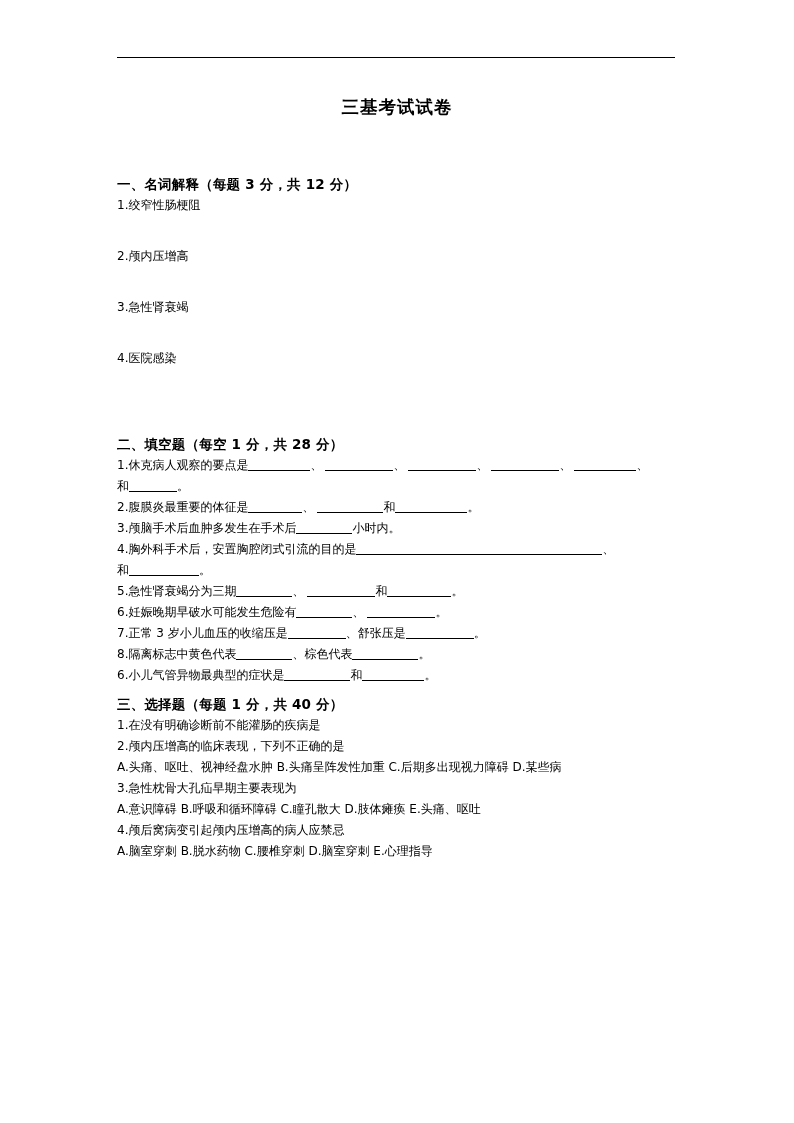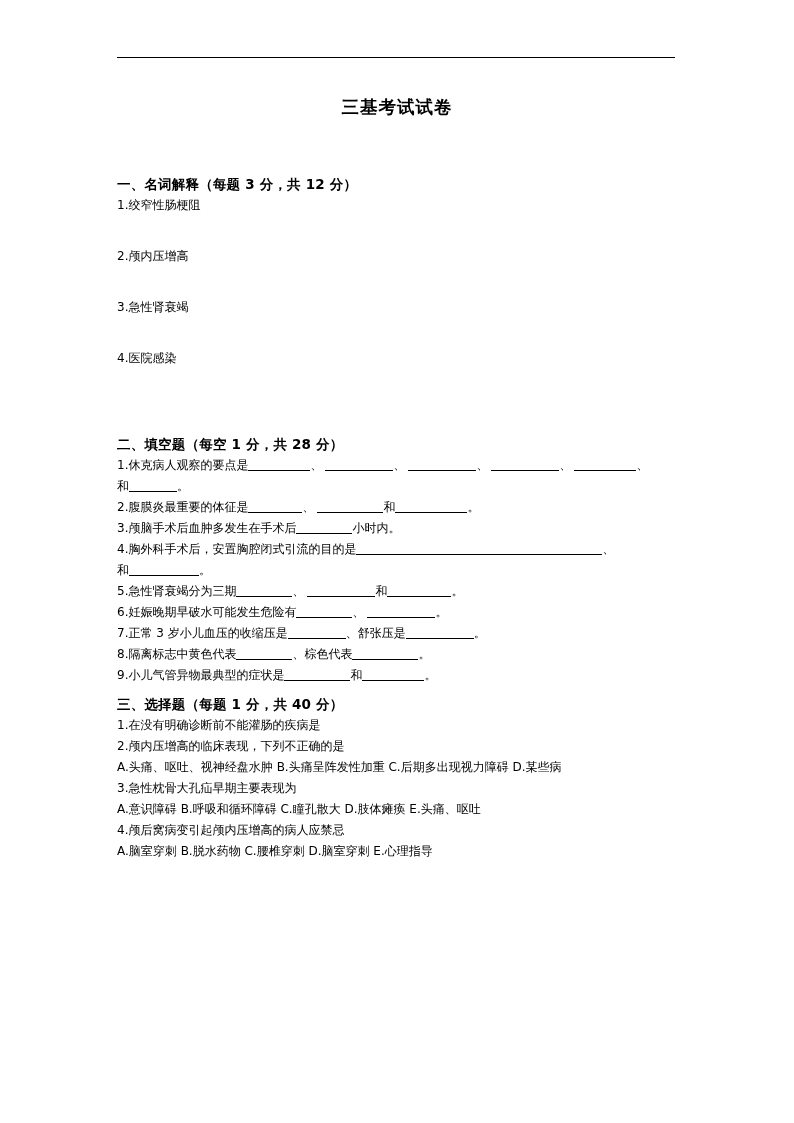--- a/index.html
+++ b/index.html
@@ -115,21 +115,21 @@
       <div class="q-line wrap"><span>和</span><span class="blank" style="width:70px"></span><span>。</span></div>
 
       <div class="q-line"><span>5.急性肾衰竭分为三期</span><span class="blank" style="width:56px"></span><span>、</span><span style="display:inline-block;width:3px"></span><span class="blank" style="width:68px"></span><span>和</span><span class="blank" style="width:64px"></span><span>。</span></div>
 
       <div class="q-line"><span>6.妊娠晚期早破水可能发生危险有</span><span class="blank" style="width:56px"></span><span>、</span><span style="display:inline-block;width:3px"></span><span class="blank" style="width:68px"></span><span>。</span></div>
 
       <div class="q-line"><span>7.正常 3 岁小儿血压的收缩压是</span><span class="blank" style="width:58px"></span><span>、舒张压是</span><span class="blank" style="width:68px"></span><span>。</span></div>
 
       <div class="q-line"><span>8.隔离标志中黄色代表</span><span class="blank" style="width:56px"></span><span>、棕色代表</span><span class="blank" style="width:66px"></span><span>。</span></div>
 
-      <div class="q-line"><span>9.小儿气管异物最典型的症状是</span><span class="blank" style="width:66px"></span><span>和</span><span class="blank" style="width:62px"></span><span>。</span></div>
+      <div class="q-line"><span>6.小儿气管异物最典型的症状是</span><span class="blank" style="width:66px"></span><span>和</span><span class="blank" style="width:62px"></span><span>。</span></div>
 
     </div>
 
     <div class="section">
       <div class="section-title">三、选择题（每题 1 分，共 40 分）</div>
 
       <div class="q-line">1.在没有明确诊断前不能灌肠的疾病是</div>
 
       <div class="q-line">2.颅内压增高的临床表现，下列不正确的是</div>
       <div class="q-line">A.头痛、呕吐、视神经盘水肿   B.头痛呈阵发性加重   C.后期多出现视力障碍    D.某些病</div>

